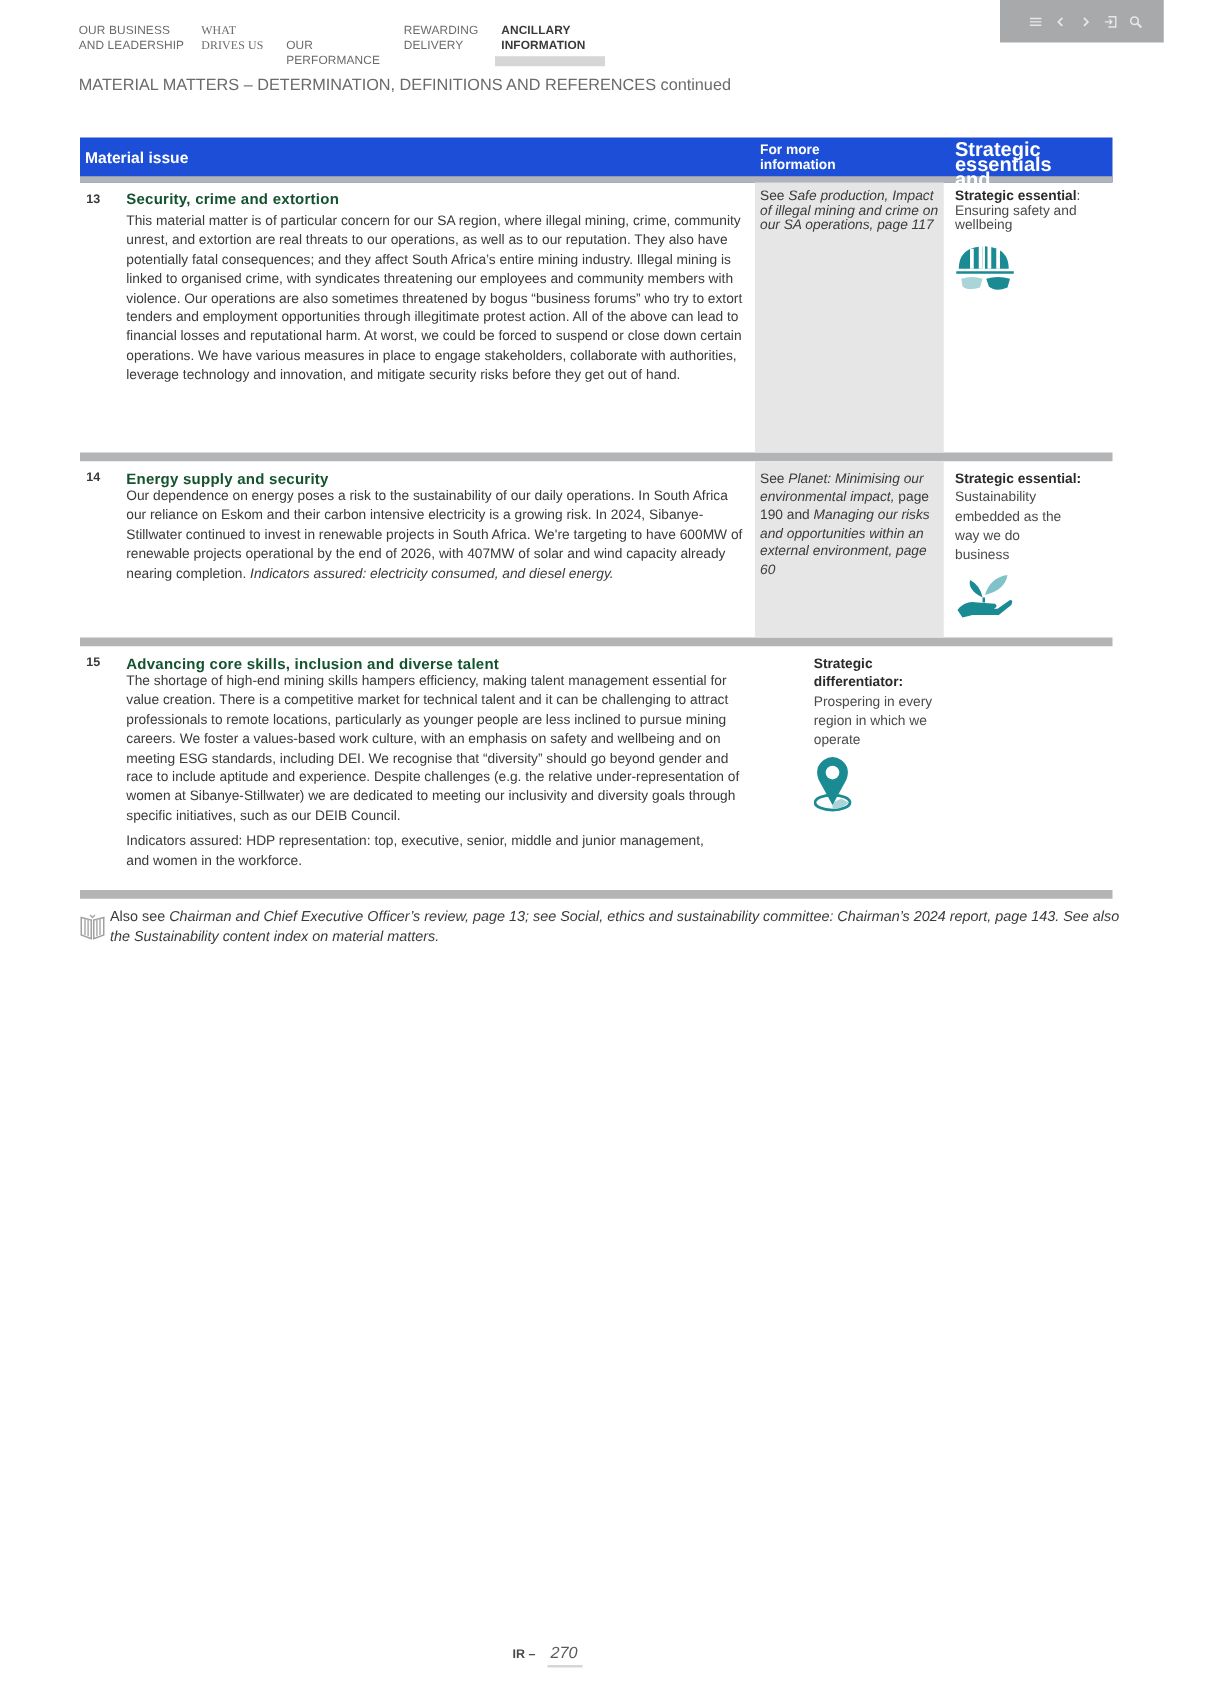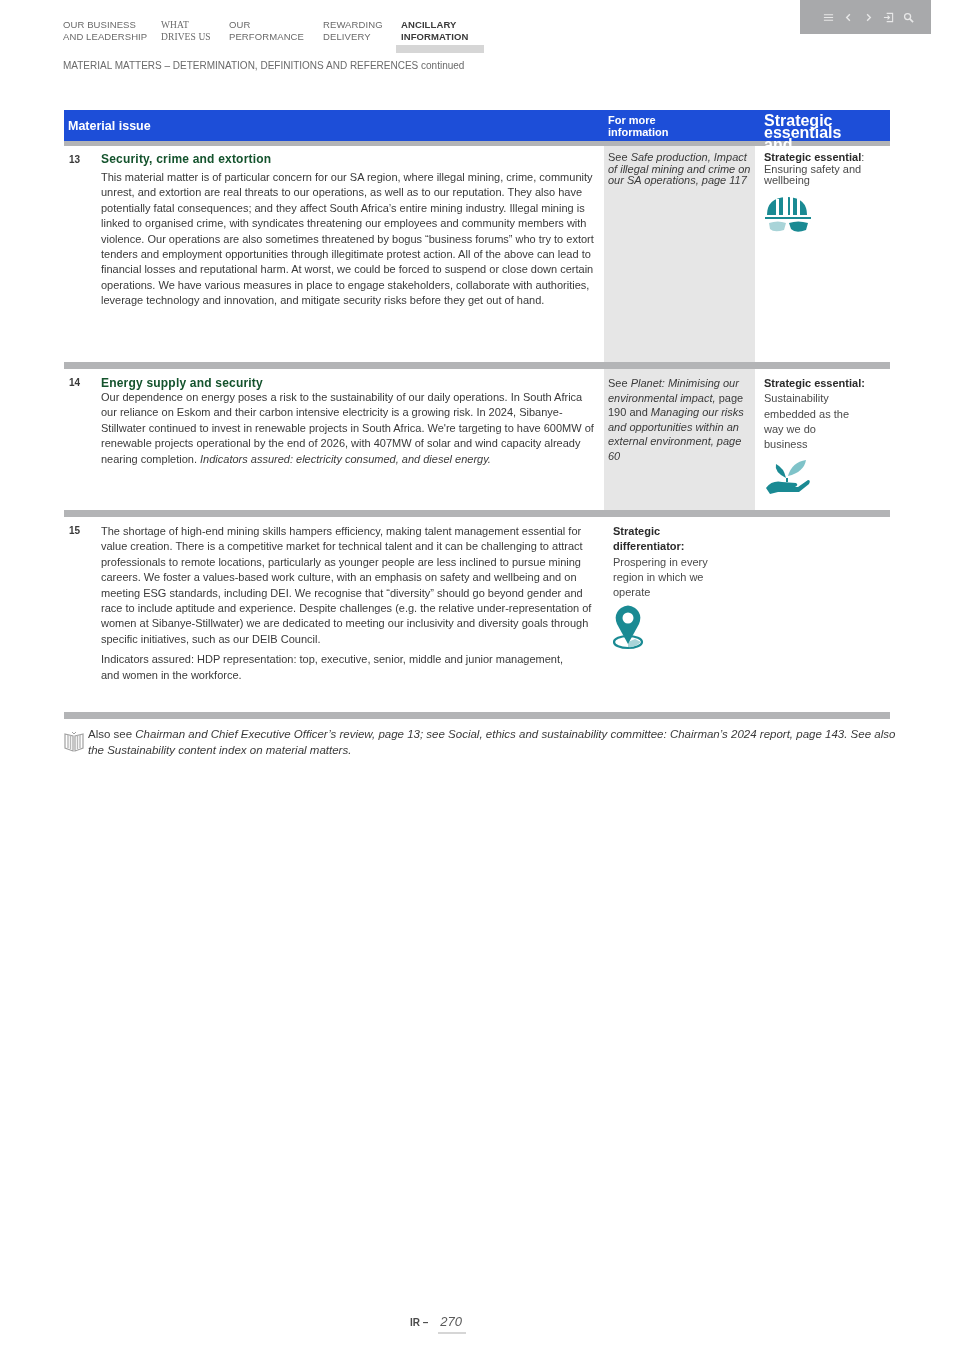--- a/index.html
+++ b/index.html
@@ -11,21 +11,21 @@
   .topnav .nav-item { font-size: 9.5px; line-height: 12px; color: #6a6a6a; text-transform: uppercase; letter-spacing: 0.1px; margin-right: 18px; cursor: pointer; position: relative; }
   .topnav .nav-item.active { color: #3a3a3a; font-weight: bold; }
   .topnav .nav-item .line { display: block; white-space: nowrap; }
   .active-bar { position: absolute; left: 396px; top: 45px; width: 88px; height: 8px; background: #d6d6d6; }
 
   
   .toolbar { position: absolute; top: 0; left: 800px; width: 131px; height: 34px; background: #a8a9ab; display: flex; align-items: center; justify-content: center; gap: 8px; padding-left: 6px; }
   .toolbar .tool { width: 12px; height: 12px; display: flex; align-items: center; justify-content: center; cursor: pointer; }
   .toolbar svg { width: 11px; height: 11px; }
 
-  .breadcrumb { position: absolute; top: 60px; left: 63px; font-size: 10px; color: #6a6a6a; text-transform: none; }
+  .breadcrumb { position: absolute; top: 60px; left: 63px; font-size: 13px; color: #6a6a6a; text-transform: none; }
   .breadcrumb .cont { text-transform: none; }
 
   
   .table { position: absolute; top: 110px; left: 64px; width: 826px; }
   .thead { display: flex; background: #1d4ed8; color: #ffffff; height: 31px; border-bottom: 5px solid #b3b4b6; height: 36px; }
   .thead .th { font-weight: bold; }
   .th-issue { width: 540px; font-size: 12.5px; padding: 9px 0 0 4px; }
   .th-info { width: 151px; font-size: 11px; line-height: 12px; padding: 4px 0 0 4px; margin-left: 0; }
   .th-strat { width: 135px; font-size: 16px; line-height: 12px; padding: 5px 0 0 9px; }
 
@@ -57,21 +57,21 @@
 
 <div class="topnav">
   <div class="nav-item" style="width:80px;">
     <span class="line">OUR BUSINESS</span>
     <span class="line">AND LEADERSHIP</span>
   </div>
   <div class="nav-item" style="width:50px;font-family:Liberation Serif, serif;">
     <span class="line">WHAT</span>
     <span class="line">DRIVES US</span>
   </div>
-  <div class="nav-item" style="width:76px;">
+  <div class="nav-item" style="width:76px;margin-top:12px;">
     <span class="line">OUR</span>
     <span class="line">PERFORMANCE</span>
   </div>
   <div class="nav-item" style="width:60px;">
     <span class="line">REWARDING</span>
     <span class="line">DELIVERY</span>
   </div>
   <div class="nav-item active" style="width:80px; margin-left:0;">
     <span class="line">ANCILLARY</span>
     <span class="line">INFORMATION</span>
@@ -173,23 +173,24 @@
           <path d="M22 22 Q20 12 12 8 Q10 16 22 22 Z" fill="#1a8a93"></path>
           <path d="M24 20 Q28 6 42 4 Q40 16 24 20 Z" fill="#7fc3c9"></path>
           <path d="M23 22 L23 26" stroke="#1a8a93" stroke-width="2"></path>
           <path d="M2 32 Q8 24 18 26 L32 27 Q35 29 31 31 L22 31 L34 31 L44 24 Q47 24 45 28 L35 36 L14 36 L6 38 Z" fill="#1a8a93"></path>
         </svg>
       </div>
     </div>
   </div>
   <div class="sep"></div>
 
-  <div class="row" style="height:195px;">
+  <div class="row" style="height:195px;gap:38px;">
     <div class="col-issue" style="padding-top:7px;">
       <span class="row-num">15</span>
+      <div class="issue-title" style="margin-bottom:0;">Advancing core skills, inclusion and diverse talent</div>
       <div class="issue-body" style="padding-right:3px;">The shortage of high-end mining skills hampers efficiency, making talent management essential for value creation. There is a competitive market for technical talent and it can be challenging to attract professionals to remote locations, particularly as younger people are less inclined to pursue mining careers. We foster a values-based work culture, with an emphasis on safety and wellbeing and on meeting ESG standards, including DEI. We recognise that “diversity” should go beyond gender and race to include aptitude and experience. Despite challenges (e.g. the relative under-representation of women at Sibanye-Stillwater) we are dedicated to meeting our inclusivity and diversity goals through specific initiatives, such as our DEIB Council.</div>
       <div class="issue-body" style="padding-right:20px;">Indicators assured:  HDP representation: top, executive, senior, middle and junior management, and women in the workforce.</div>
     </div>
     <div class="col-strat" style="line-height:15.3px; padding-top:7px;">
       <div class="strat-label" style="width:80px;">Strategic differentiator:</div>
       <div style="width:112px;">Prospering in every region in which we operate</div>
       <div class="icon-box" style="margin-top:4px;">
         <svg viewBox="0 0 40 46" width="40" height="46">
           <ellipse cx="15" cy="38" rx="14" ry="6" fill="#ffffff" stroke="#1a8a93" stroke-width="2.2"></ellipse>
           <path d="M15 38 L22 35 L28 38 Q22 44 15 43 Z" fill="#a9d4d8"></path>

